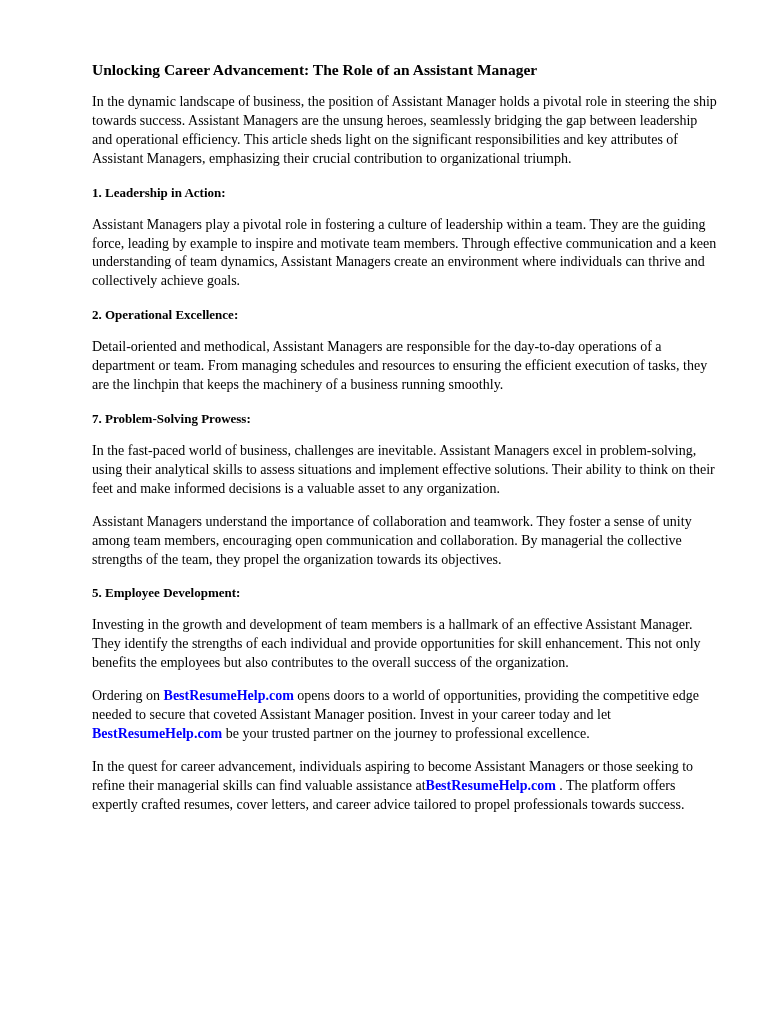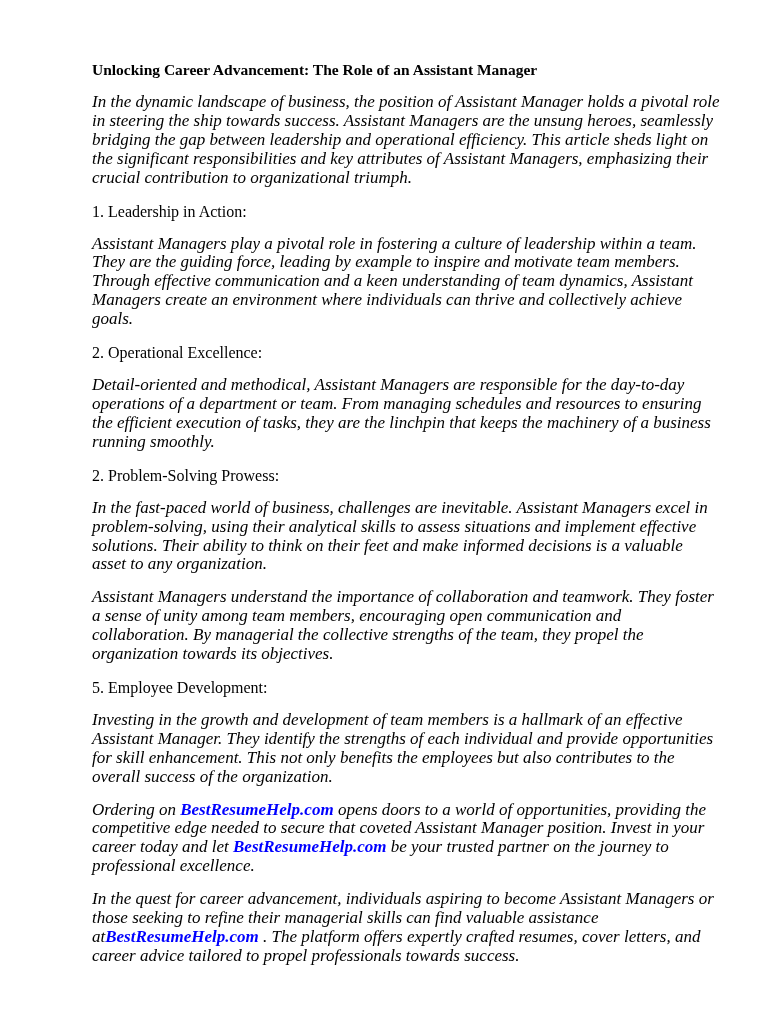--- a/index.html
+++ b/index.html
@@ -24,52 +24,51 @@
   .doc-content {
     width: 628px;
   }
   .doc-title {
     font-size: 15.5px;
     font-weight: bold;
     line-height: 19px;
     margin: 0 0 14px 0;
   }
   .doc-heading {
-    font-size: 16px;
-    font-weight: normal;
+    font-size: 13px;
+    font-weight: bold;
     line-height: 19px;
     margin: 0 0 14px 0;
   }
   .doc-para {
-    font-size: 17px;
+    font-size: 14px;
     font-weight: normal;
     line-height: 18.9px;
     margin: 0 0 14px 0;
     text-align: left;
-    font-style: italic;
   }
   a.doc-link {
     color: var(--link-color, #0000ff);
     font-weight: bold;
     text-decoration: none;
     cursor: pointer;
   }
 </style>
 </head>
 <body style="background: rgb(255, 255, 255); color: rgb(0, 0, 0);">
 
 <div class="page">
   <div class="doc-content" id="doc-content">
       <h1 class="doc-title">Unlocking Career Advancement: The Role of an Assistant Manager</h1>
       <p class="doc-para"><span>In the dynamic landscape of business, the position of Assistant Manager holds a pivotal role in steering the ship towards success. Assistant Managers are the unsung heroes, seamlessly bridging the gap between leadership and operational efficiency. This article sheds light on the significant responsibilities and key attributes of Assistant Managers, emphasizing their crucial contribution to organizational triumph.</span></p>
       <h2 class="doc-heading">1. Leadership in Action:</h2>
       <p class="doc-para"><span>Assistant Managers play a pivotal role in fostering a culture of leadership within a team. They are the guiding force, leading by example to inspire and motivate team members. Through effective communication and a keen understanding of team dynamics, Assistant Managers create an environment where individuals can thrive and collectively achieve goals.</span></p>
       <h2 class="doc-heading">2. Operational Excellence:</h2>
       <p class="doc-para"><span>Detail-oriented and methodical, Assistant Managers are responsible for the day-to-day operations of a department or team. From managing schedules and resources to ensuring the efficient execution of tasks, they are the linchpin that keeps the machinery of a business running smoothly.</span></p>
-      <h2 class="doc-heading">2. Problem-Solving Prowess:</h2>
+      <h2 class="doc-heading">7. Problem-Solving Prowess:</h2>
       <p class="doc-para"><span>In the fast-paced world of business, challenges are inevitable. Assistant Managers excel in problem-solving, using their analytical skills to assess situations and implement effective solutions. Their ability to think on their feet and make informed decisions is a valuable asset to any organization.</span></p>
       <p class="doc-para"><span>Assistant Managers understand the importance of collaboration and teamwork. They foster a sense of unity among team members, encouraging open communication and collaboration. By managerial the collective strengths of the team, they propel the organization towards its objectives.</span></p>
       <h2 class="doc-heading">5. Employee Development:</h2>
       <p class="doc-para"><span>Investing in the growth and development of team members is a hallmark of an effective Assistant Manager. They identify the strengths of each individual and provide opportunities for skill enhancement. This not only benefits the employees but also contributes to the overall success of the organization.</span></p>
       <p class="doc-para"><span>Ordering on </span><a class="doc-link">BestResumeHelp.com</a><span> opens doors to a world of opportunities, providing the competitive edge needed to secure that coveted Assistant Manager position. Invest in your career today and let </span><a class="doc-link">BestResumeHelp.com</a><span> be your trusted partner on the journey to professional excellence.</span></p>
       <p class="doc-para"><span>In the quest for career advancement, individuals aspiring to become Assistant Managers or those seeking to refine their managerial skills can find valuable assistance at</span><a class="doc-link">BestResumeHelp.com</a><span> . The platform offers expertly crafted resumes, cover letters, and career advice tailored to propel professionals towards success.</span></p>
     </div>
 </div>
 
 </body></html>

